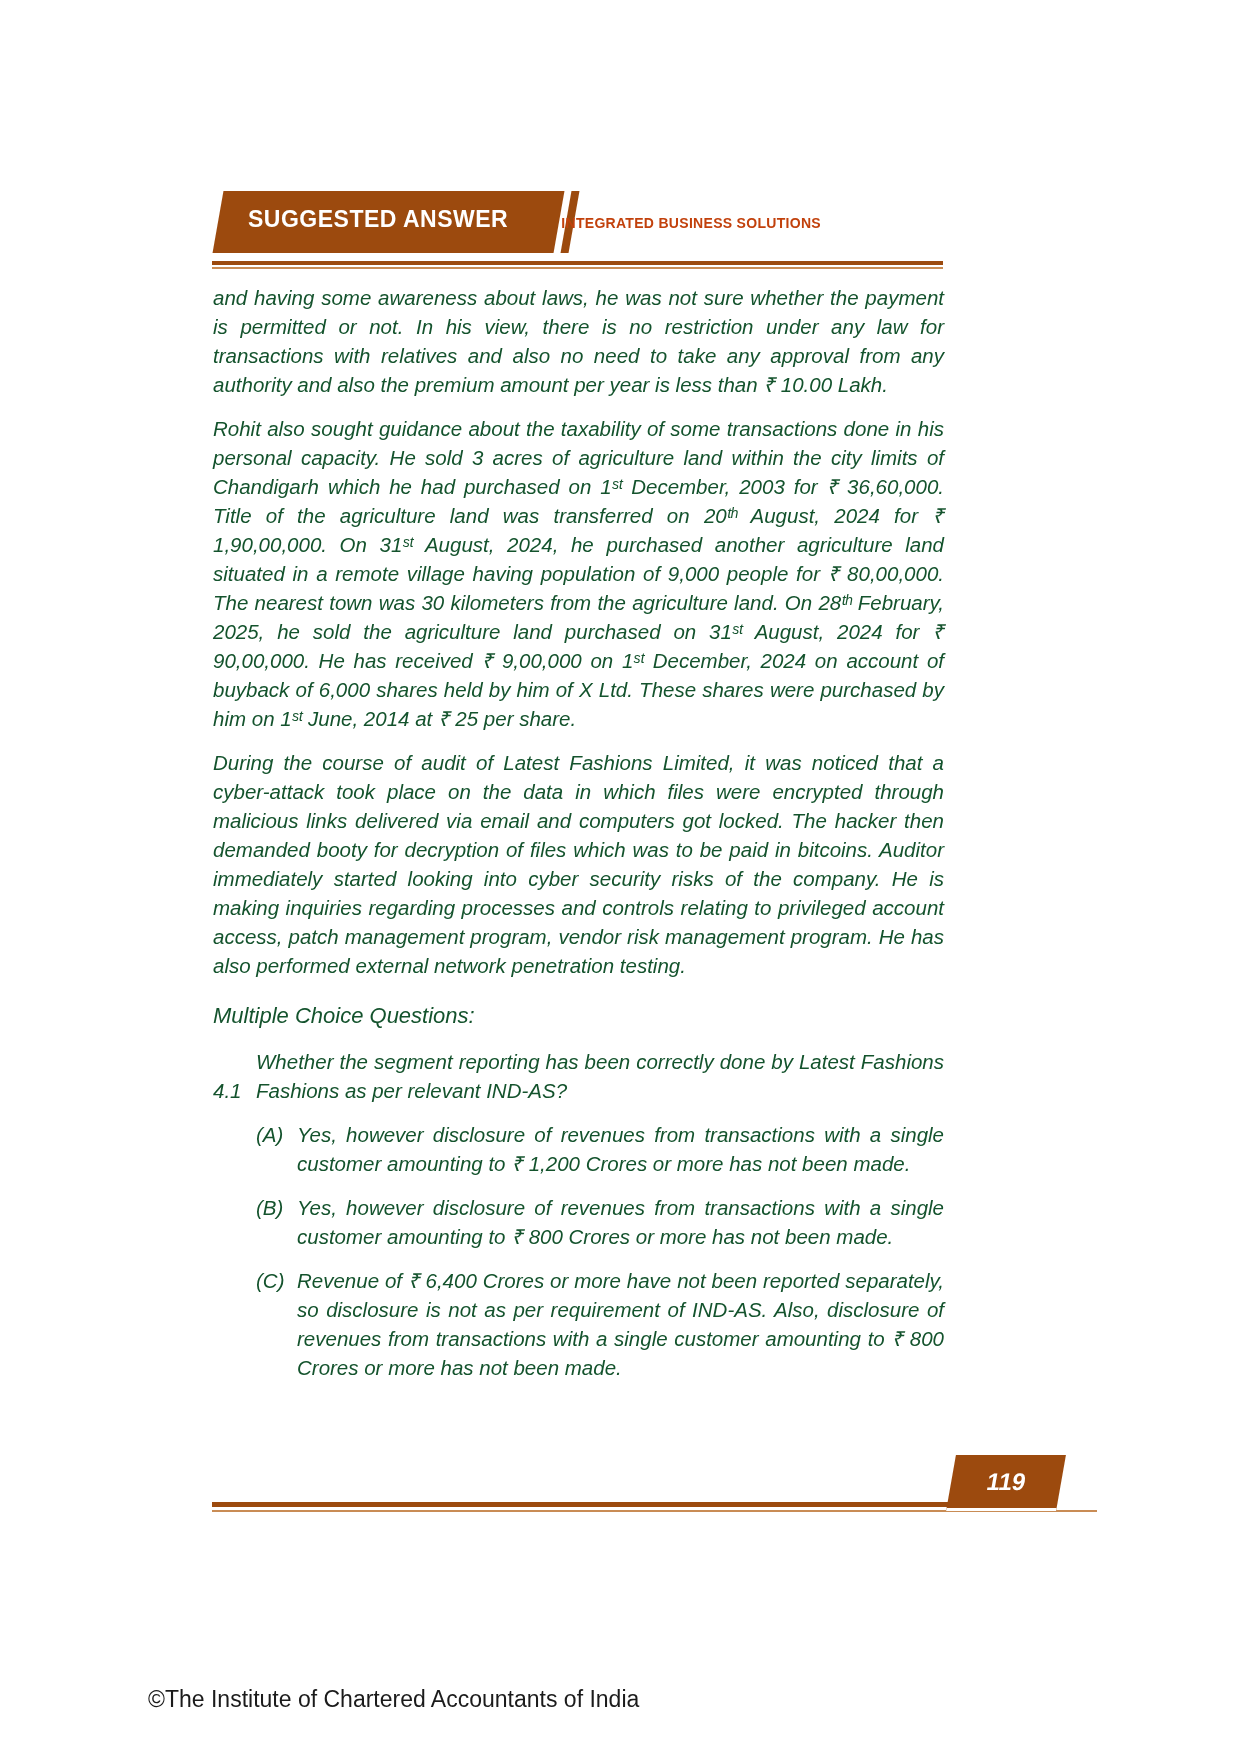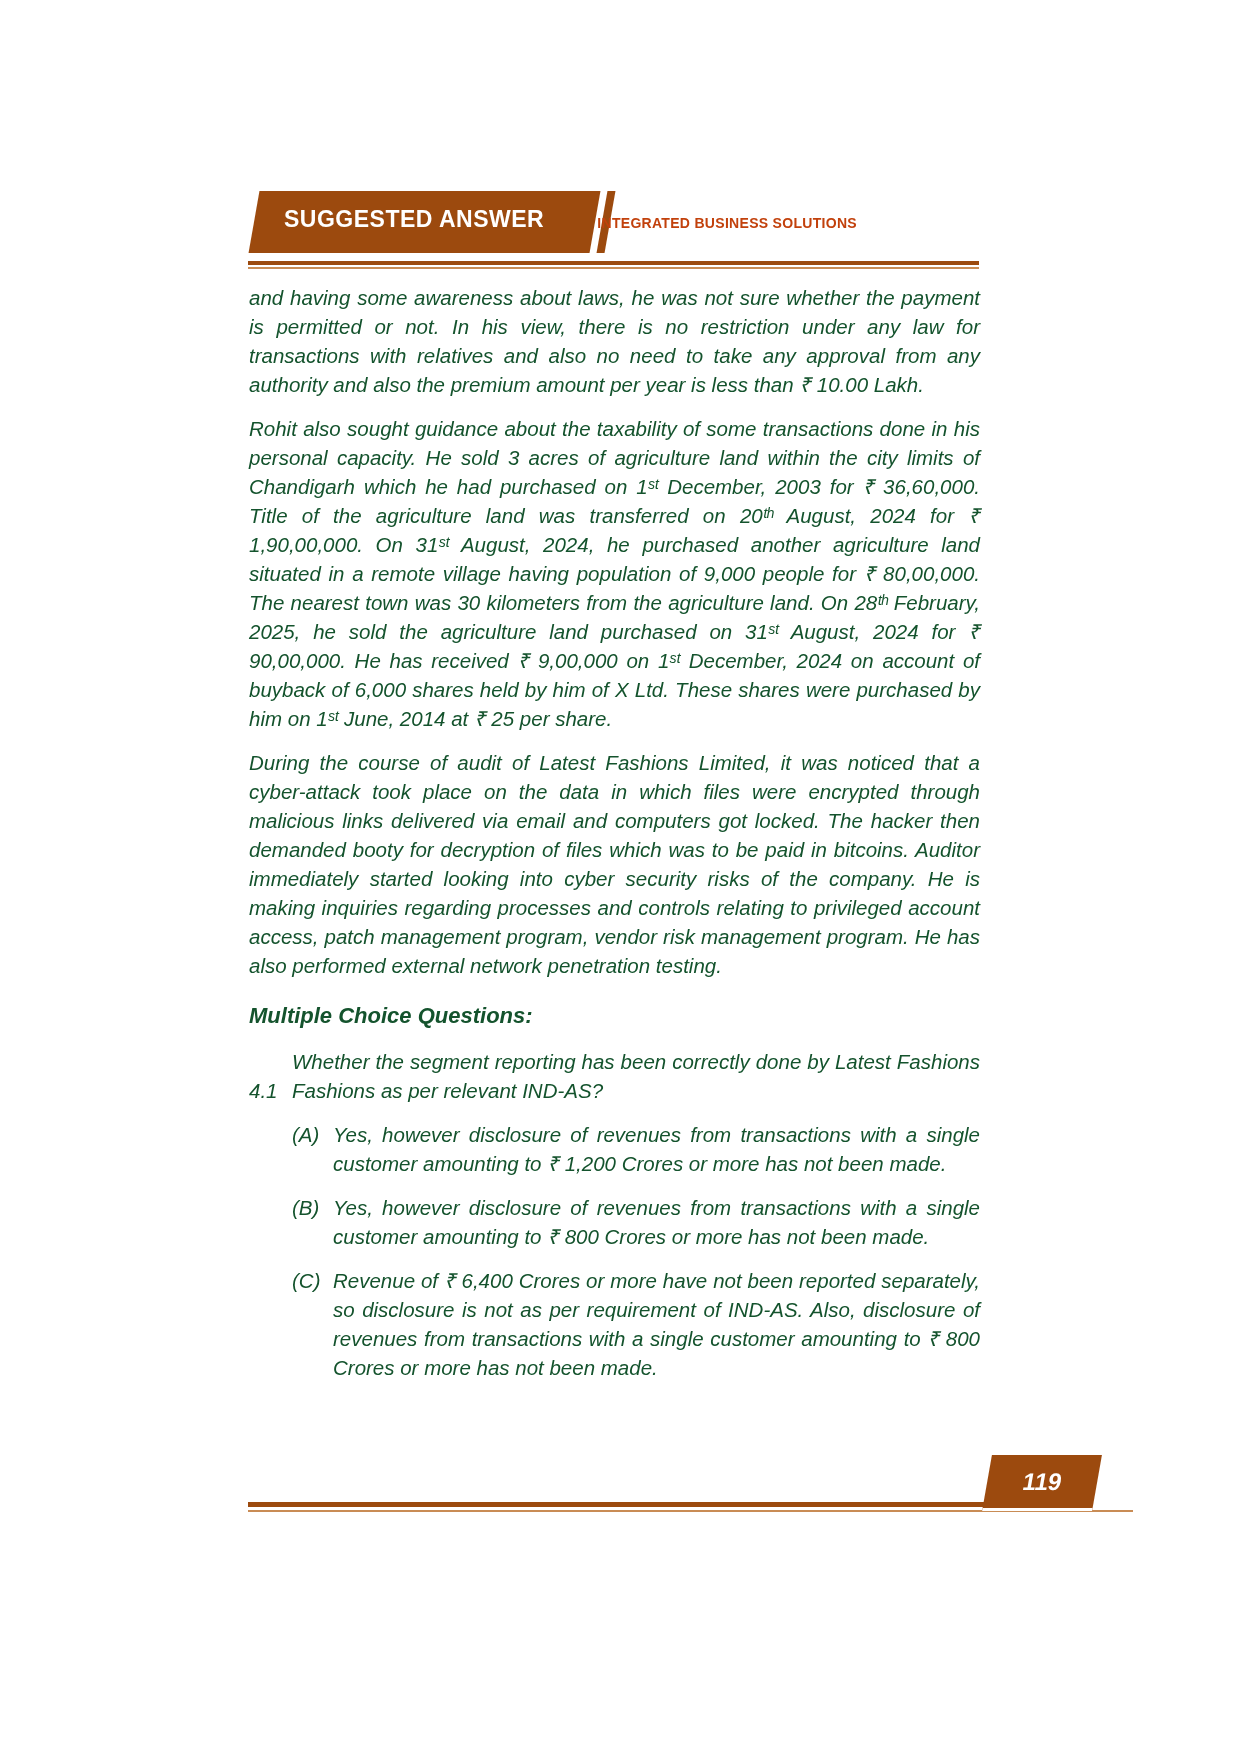--- a/index.html
+++ b/index.html
@@ -3,21 +3,20 @@
 <meta charset="utf-8">
 <style>
   html, body { margin: 0; padding: 0; background: #ffffff; }
   .page {
     position: relative;
     width: 1119px;
     height: 1754px;
     background: #ffffff;
     font-family: "Liberation Sans", sans-serif;
     overflow: hidden;
-    margin-left: 36px;
   }
 
   
   .banner-bg {
     position: absolute;
     left: 218px; top: 191px;
     width: 341px; height: 62px;
     background: #9C4A0E;
     transform: skewX(-10deg);
   }
@@ -67,21 +66,21 @@
     font-style: italic;
     font-size: 20.5px;
     line-height: 29px;
     color: #14532d;
   }
   .content p {
     margin: 0 0 15px 0;
     text-align: justify;
   }
   .mcq-heading {
-    font-weight: bold;
+    font-weight: normal;
     font-size: 22px;
     margin: 21px 0 17px 0;
   }
   .mcq-note { margin-bottom: 16px; }
   .question-row { display: flex; margin-bottom: 15px; align-items: flex-end; }
   .q-num { flex: 0 0 43px; }
   .q-text { flex: 1; text-align: justify; }
   .option-row { display: flex; margin: 0 0 15px 43px; }
   .opt-label { flex: 0 0 41px; }
   .opt-text { flex: 1; text-align: justify; }
@@ -158,14 +157,15 @@
       <span class="opt-text">Revenue of ₹ 6,400 Crores or more have not been reported separately, so disclosure is not as per requirement of IND-AS. Also, disclosure of revenues from transactions with a single customer amounting to ₹ 800 Crores or more has not been made.</span>
     </div>
   </div>
 
   <div class="bottom-rule-thick"></div>
   <div class="bottom-rule-thin"></div>
   <div class="page-badge">
     <span>119</span>
   </div>
 
+  <div class="footer-copyright">©The Institute of Chartered Accountants of India</div>
 
 </div>
 
 </body></html>

